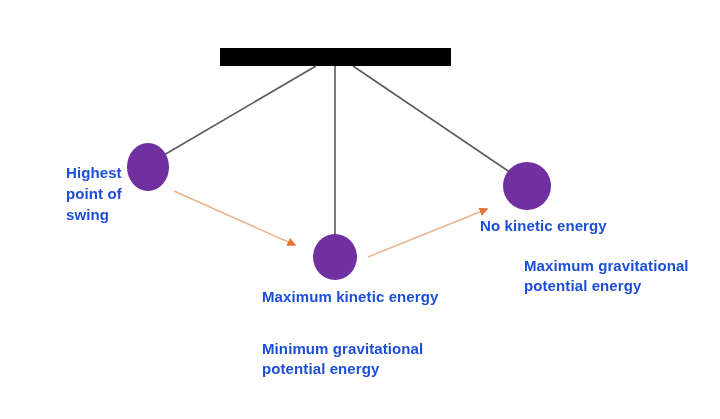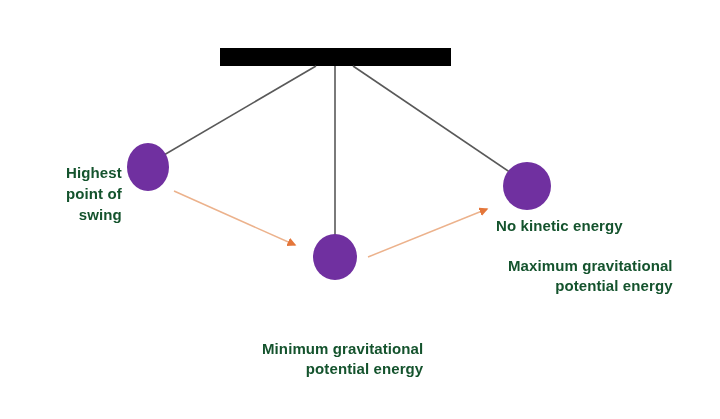--- a/index.html
+++ b/index.html
@@ -18,30 +18,29 @@
   .diagram-svg {
     position: absolute;
     left: 0;
     top: 0;
   }
   .label {
     position: absolute;
     font-weight: bold;
     font-size: 15px;
     line-height: 20px;
-    color: #14532d;
+    color: #1d4ed8;
     white-space: pre-line;
     letter-spacing: 0.1px;
-    text-align: right;
   }
   .label-highest   { left: 66px;  top: 162px; line-height: 21px; }
   .label-maxkin    { left: 262px; top: 287px; }
   .label-mingrav   { left: 262px; top: 339px; }
-  .label-nokin     { left: 496px; top: 216px; }
-  .label-maxgrav   { left: 508px; top: 256px; }
+  .label-nokin     { left: 480px; top: 216px; }
+  .label-maxgrav   { left: 524px; top: 256px; }
 </style>
 </head>
 <body>
 
 <div class="stage">
 
   <svg class="diagram-svg" width="720" height="419" viewBox="0 0 720 419">
     <defs>
       <marker id="arrowhead" markerWidth="6.6" markerHeight="6.6" refX="5" refY="3" orient="auto">
         <path d="M0,0 L6,3 L0,6 Z" fill="#e4763a"></path>
@@ -59,20 +58,21 @@
 
     <ellipse cx="148" cy="167" rx="21" ry="24" fill="#7030a0"></ellipse>
     <ellipse cx="335" cy="257" rx="22" ry="23" fill="#7030a0"></ellipse>
     <ellipse cx="527" cy="186" rx="24" ry="24" fill="#7030a0"></ellipse>
   </svg>
 
   <div class="label label-highest">Highest
 point of
 swing</div>
 
+  <div class="label label-maxkin">Maximum kinetic energy</div>
 
   <div class="label label-mingrav">Minimum gravitational
 potential energy</div>
 
   <div class="label label-nokin">No kinetic energy</div>
 
   <div class="label label-maxgrav">Maximum gravitational
 potential energy</div>
 
 </div>

